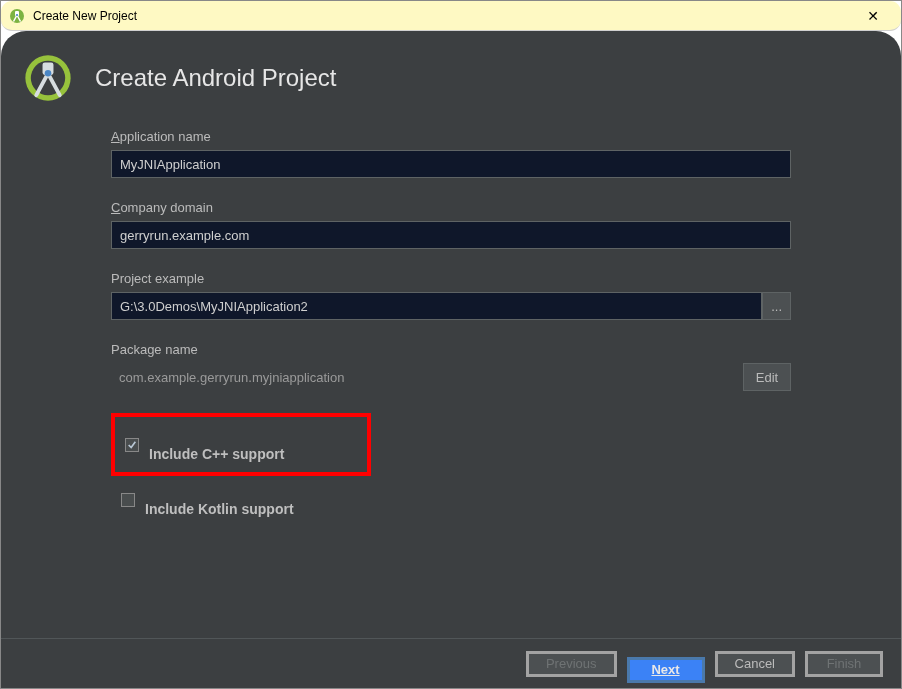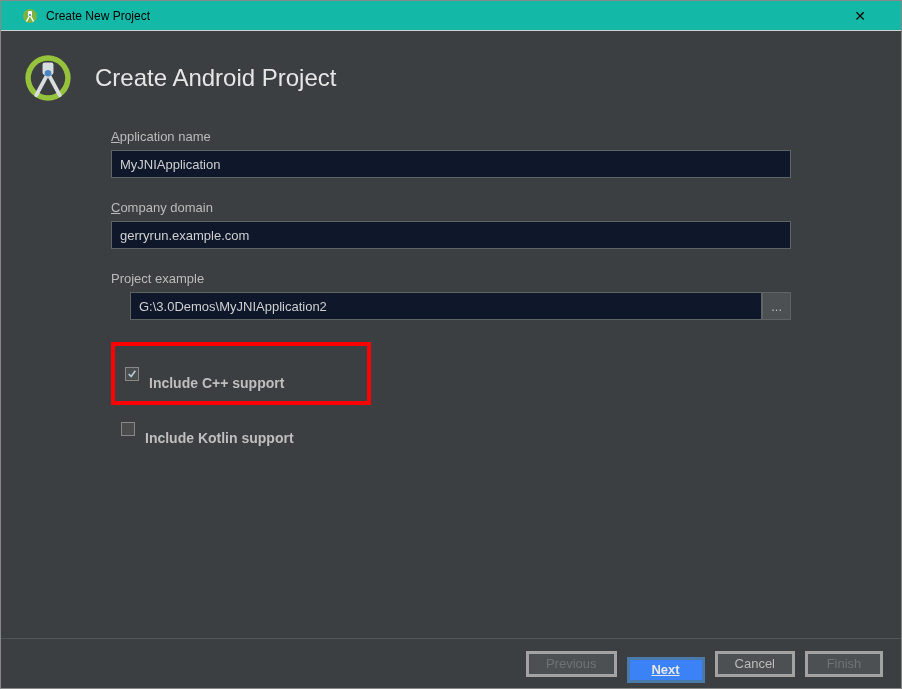--- a/index.html
+++ b/index.html
@@ -1,32 +1,32 @@
 <!DOCTYPE html>
 <html><head>
 <meta charset="utf-8">
 <style>
   * { box-sizing: border-box; margin: 0; padding: 0; }
   html, body { width: 902px; height: 689px; font-family: "Segoe UI", Arial, sans-serif; background: #fff; overflow: hidden; }
   .window { width: 902px; height: 689px; border: 1px solid #888; display: flex; flex-direction: column; }
-  .titlebar { height: 30px; background: #14b8a6; display: flex; align-items: center; padding: 0 21px; border-bottom: 1px solid #d0d0d0; }
+  .titlebar { height: 30px; background: #fef9c3; display: flex; align-items: center; padding: 0 8px; border-bottom: 1px solid #d0d0d0; border-radius: 11px; }
   .titlebar .app-icon { width: 16px; height: 16px; margin-right: 8px; }
   .titlebar .title { flex: 1; font-size: 12px; color: #000; }
   .titlebar .close { width: 40px; text-align: center; font-size: 14px; color: #000; cursor: pointer; }
-  .body { flex: 1; background: #3c3f41; color: #bbbbbb; display: flex; flex-direction: column; }
+  .body { flex: 1; background: #3c3f41; color: #bbbbbb; display: flex; flex-direction: column; border-radius: 25px; }
   .header { display: flex; align-items: center; padding: 22px 20px 26px 22px; }
   .header .as-logo { width: 50px; height: 50px; margin-right: 22px; }
   .header h1 { font-size: 24px; font-weight: 400; color: #e6e6e6; }
   .form { padding: 0 110px; }
   .field { margin-bottom: 22px; }
   .field label { display: block; font-size: 13px; color: #bbbbbb; margin-bottom: 6px; }
   .field label .ul { text-decoration: underline; }
   .input { width: 100%; height: 28px; background: #0f172a; border: 1px solid #5e6364; color: #cfcfcf; padding: 0 8px; font-size: 13px; outline: none; }
   .input.readonly { background: transparent; border: none; color: #9a9a9a; padding-left: 8px; }
-  .row { display: flex; align-items: center; margin-left: 19px; }
+  .row { display: flex; align-items: center; }
   .row .input { flex: 1; }
   .btn-small { height: 28px; min-width: 26px; padding: 0 8px; background: #4c5052; border: 1px solid #5e6364; color: #bbbbbb; font-size: 13px; cursor: pointer; display: flex; align-items: center; justify-content: center; }
   .btn-small.edit { min-width: 48px; }
   .checkbox-row { display: flex; align-items: center; gap: 10px; padding: 4px 6px; }
   .highlight-box { border: 4px solid #ff0000; padding: 6px 4px; margin-bottom: 2px; width: 260px; }
   .cb { width: 14px; height: 14px; border: 1px solid #888; background: #494d4e; display: inline-flex; align-items: center; justify-content: center; cursor: pointer; }
   .cb.checked svg { display: block; }
   .cb svg { display: none; }
   .cb-label { font-size: 14px; color: #bfbfbf; font-weight: 600; margin-top: 19px; }
   .footer { margin-top: auto; height: 50px; border-top: 1px solid #515658; display: flex; align-items: center; justify-content: flex-end; padding: 0 18px; gap: 10px; background: #3c3f41; }
@@ -80,20 +80,27 @@
       </div>
 
       <div class="field">
         <label>Project example</label>
         <div class="row">
           <input class="input" value="G:\3.0Demos\MyJNIApplication2" style="">
           <div class="btn-small">...</div>
         </div>
       </div>
 
+      <div class="field">
+        <label>Package name</label>
+        <div class="row">
+          <input class="input readonly" readonly="" value="com.example.gerryrun.myjniapplication" style="">
+          <div class="btn-small edit">Edit</div>
+        </div>
+      </div>
 
       <div class="highlight-box">
         <div class="checkbox-row">
           <span class="cb checked">
             <svg viewBox="0 0 12 12" width="10" height="10">
                 <path d="M2 6 L5 9 L10 2" stroke="#b9c8d6" stroke-width="2" fill="none"></path>
               </svg>
           </span>
           <span class="cb-label">Include C++ support</span>
         </div>

